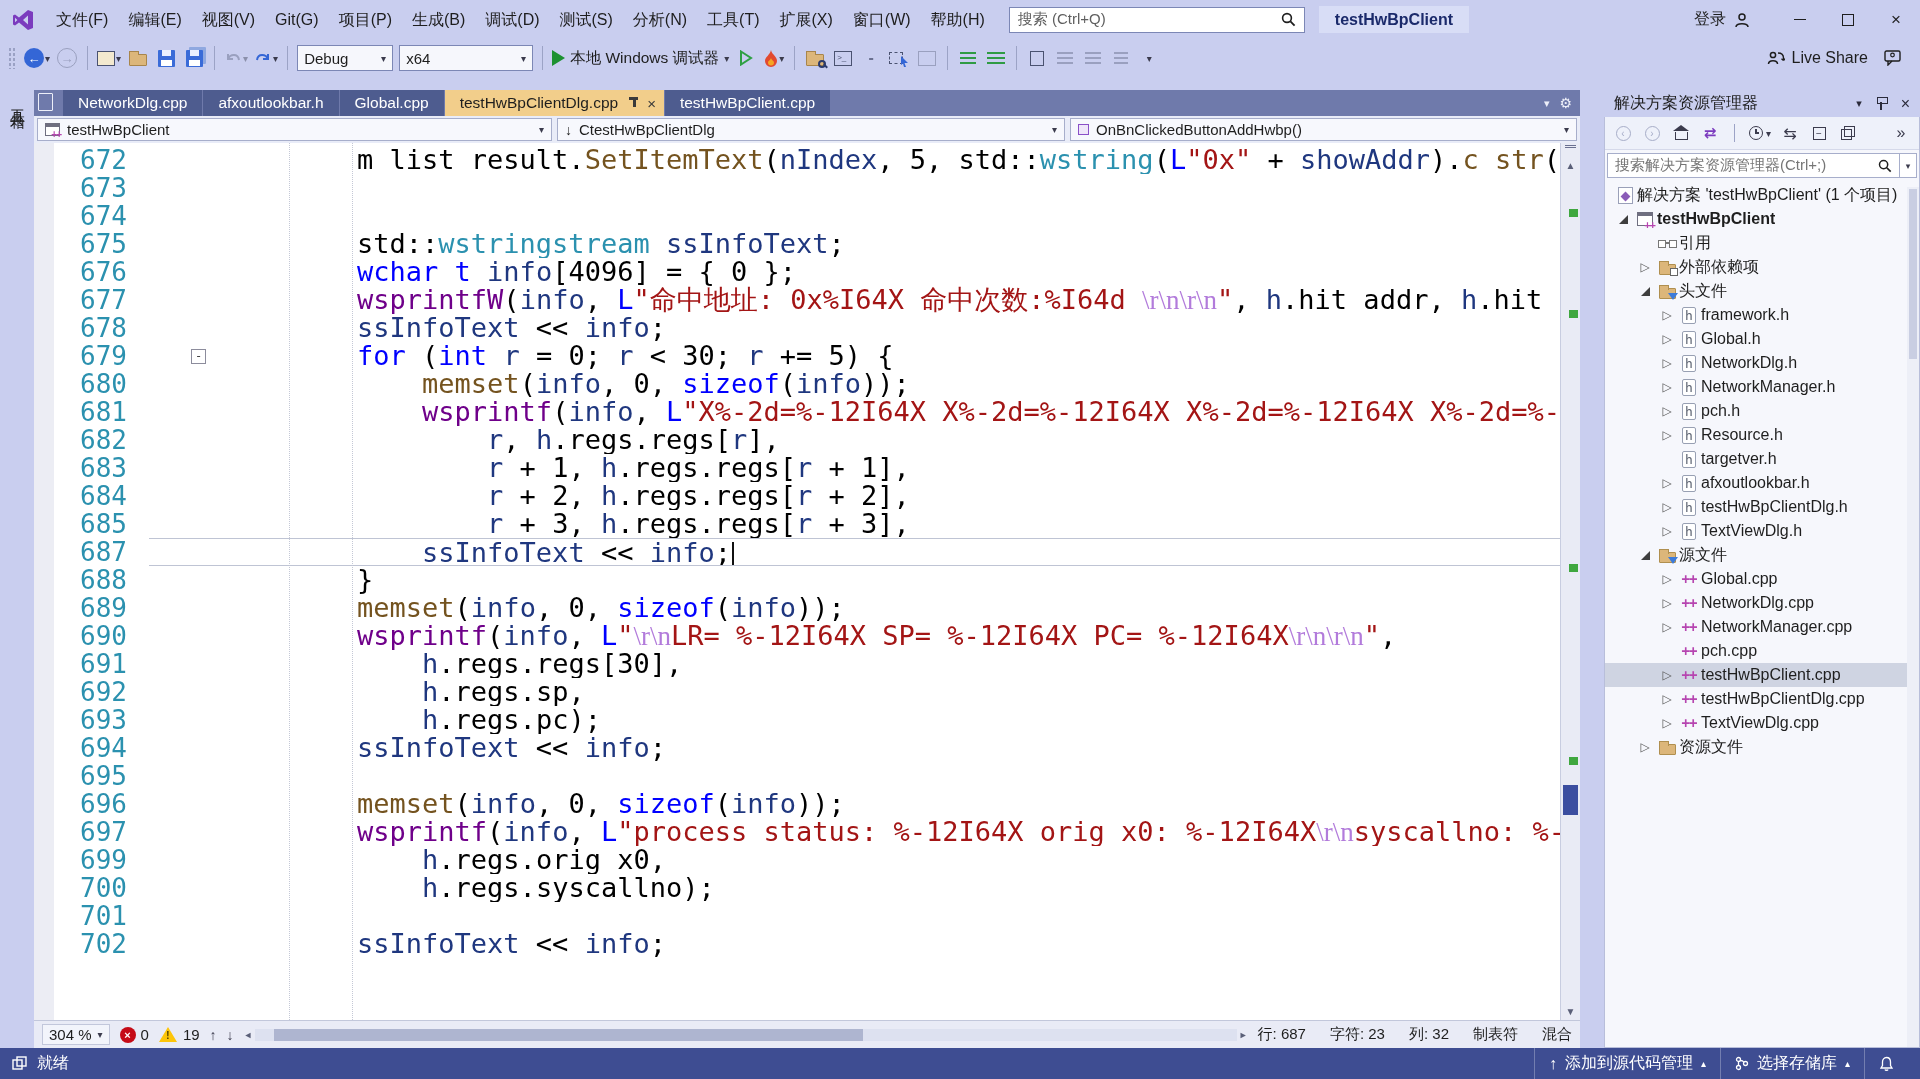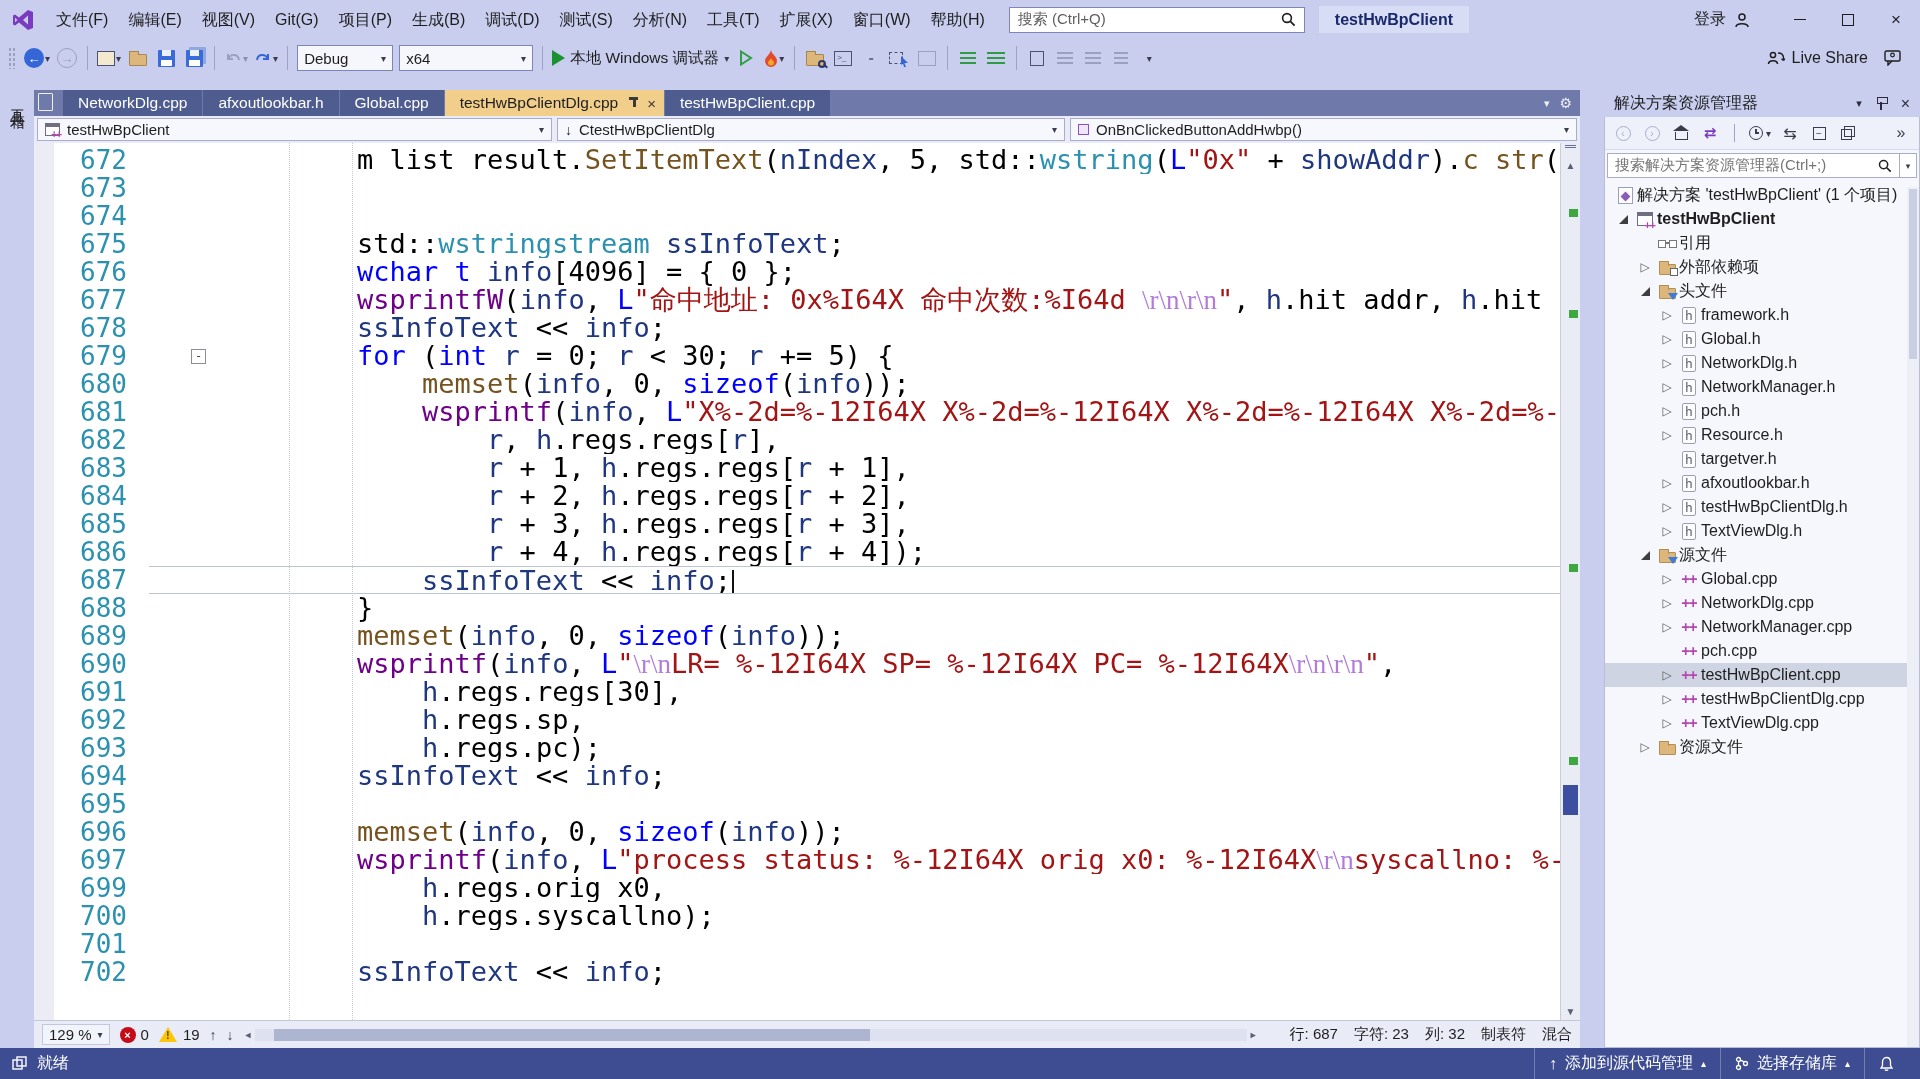--- a/index.html
+++ b/index.html
@@ -109,21 +109,21 @@
   .estatus { height:28px; background:#E9EBF6; border-top:1px solid #C2C7DB; display:flex; align-items:center; padding:0 8px; gap:10px; font-size:15px; flex:none; }
   .zoomctl { display:flex; align-items:center; gap:6px; padding:1px 6px; border:1px solid #C2C7DB; background:#F2F4FB; }
   .erricon { width:16px; height:16px; border-radius:50%; background:#C50B17; color:#fff; font-size:11px; font-weight:700; display:flex; align-items:center; justify-content:center; }
   .warnicon { position:relative; width:0; height:0; border-left:9px solid transparent; border-right:9px solid transparent; border-bottom:15px solid #FDC50A; }
   .warnicon::after { content:"!"; position:absolute; left:-2px; top:2px; font-size:11px; font-weight:700; color:#5c4a00; }
   .navarrow { color:#3b3b4d; font-size:14px; }
   .hscroll { flex:1; height:14px; display:flex; align-items:center; gap:2px; }
   .hs-arrow { font-size:9px; color:#5a5f78; }
   .hs-track { flex:1; height:12px; background:#DDE1F0; position:relative; }
   .hs-thumb { position:absolute; left:2%; width:60%; top:0; bottom:0; background:#AEB5D0; }
-  .posgroup { display:flex; gap:16px; margin-left:22px; white-space:nowrap; }
+  .posgroup { display:flex; gap:24px; margin-left:0; white-space:nowrap; }
 
   
   .sepanel { flex:1; display:flex; flex-direction:column; padding-top:13px; margin-left:24px; min-height:0; }
   .sehead { height:27px; display:flex; align-items:center; padding:0 10px; font-size:16px; background:#C9CEEF; flex:none; }
   .sehead .hicons { margin-left:auto; display:flex; align-items:center; gap:14px; color:#2b2b3b; }
   .pinicon { width:11px; height:13px; position:relative; }
   .pinicon::before { content:""; position:absolute; left:4.5px; top:5px; width:2px; height:8px; background:#2b2b3b; }
   .pinicon::after { content:""; position:absolute; left:1px; top:0; width:9px; height:5px; border:1.5px solid #2b2b3b; }
   .sebody { flex:1; background:#F6F7FC; border:1px solid #B8BEDA; border-top:none; display:flex; flex-direction:column; min-height:0; position:relative; }
   .setools { height:33px; display:flex; align-items:center; gap:9px; padding:0 8px; background:#EEF1FA; border-bottom:1px solid #D5D9EA; flex:none; }
@@ -512,27 +512,20 @@
                 <div class="ctext">                <span class="tk-id">r</span><span class="tk-pl"> + </span><span class="tk-num">2</span><span class="tk-pl">, </span><span class="tk-id">h</span><span class="tk-pl">.regs.regs[</span><span class="tk-id">r</span><span class="tk-pl"> + </span><span class="tk-num">2</span><span class="tk-pl">],</span></div>
               </div>
             </div>
             <div class="code-row">
               <div class="ln">685</div>
               <div class="hlwrap">
                 <div class="fold"></div>
                 <div class="ctext">                <span class="tk-id">r</span><span class="tk-pl"> + </span><span class="tk-num">3</span><span class="tk-pl">, </span><span class="tk-id">h</span><span class="tk-pl">.regs.regs[</span><span class="tk-id">r</span><span class="tk-pl"> + </span><span class="tk-num">3</span><span class="tk-pl">],</span></div>
               </div>
             </div>
-            <div class="code-row">
-              <div class="ln">686</div>
-              <div class="hlwrap">
-                <div class="fold"></div>
-                <div class="ctext">                <span class="tk-id">r</span><span class="tk-pl"> + </span><span class="tk-num">4</span><span class="tk-pl">, </span><span class="tk-id">h</span><span class="tk-pl">.regs.regs[</span><span class="tk-id">r</span><span class="tk-pl"> + </span><span class="tk-num">4</span><span class="tk-pl">]);</span></div>
-              </div>
-            </div>
             <div class="code-row cur">
               <div class="ln">687</div>
               <div class="hlwrap">
                 <div class="fold"></div>
                 <div class="ctext">            <span class="tk-id">ssInfoText</span><span class="tk-pl"> &lt;&lt; </span><span class="tk-id">info</span><span class="tk-pl">;</span><span class="kcaret"></span></div>
               </div>
             </div>
             <div class="code-row">
               <div class="ln">688</div>
               <div class="hlwrap">
@@ -642,21 +635,21 @@
               <div class="vs-mark" style="top: calc(70%);"></div>
               <div class="vs-mark" style="top: calc(74.2%);"></div>
               <div class="vs-thumb" style="top: 73.2%;"></div>
             </div>
           <span class="vs-arrow bottom">▼</span>
         </div>
       </div>
 
       <div class="estatus">
         <span class="zoomctl">
-          <span>129 %</span>
+          <span>304 %</span>
           <span class="caret">▾</span>
         </span>
         <span style="display:flex;align-items:center;gap:5px;">
           <span class="erricon">×</span>
           <span>0</span>
         </span>
         <span style="display:flex;align-items:center;gap:6px;">
           <span class="warnicon"></span>
           <span>19</span>
         </span>

